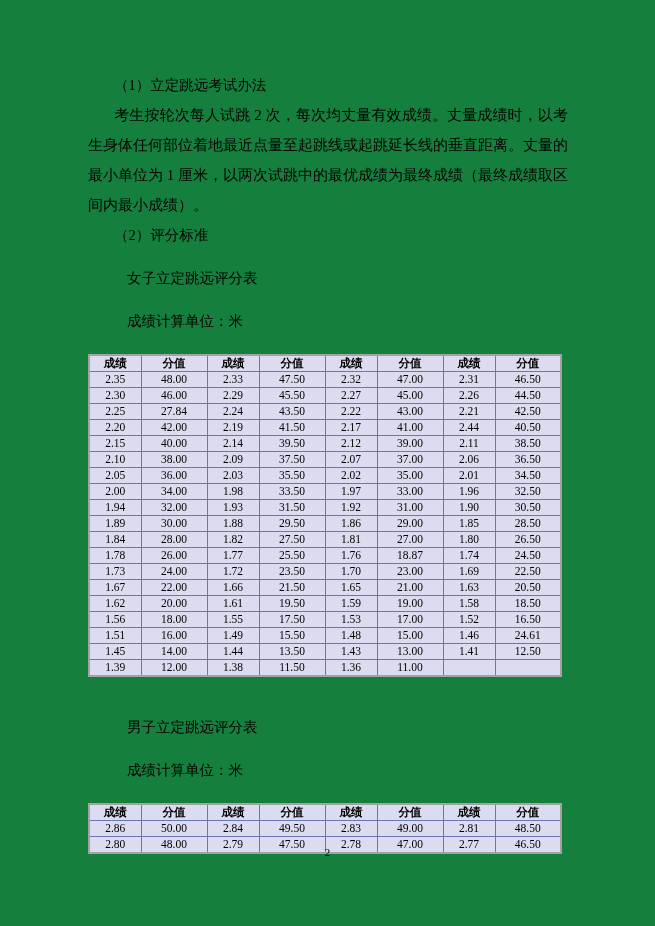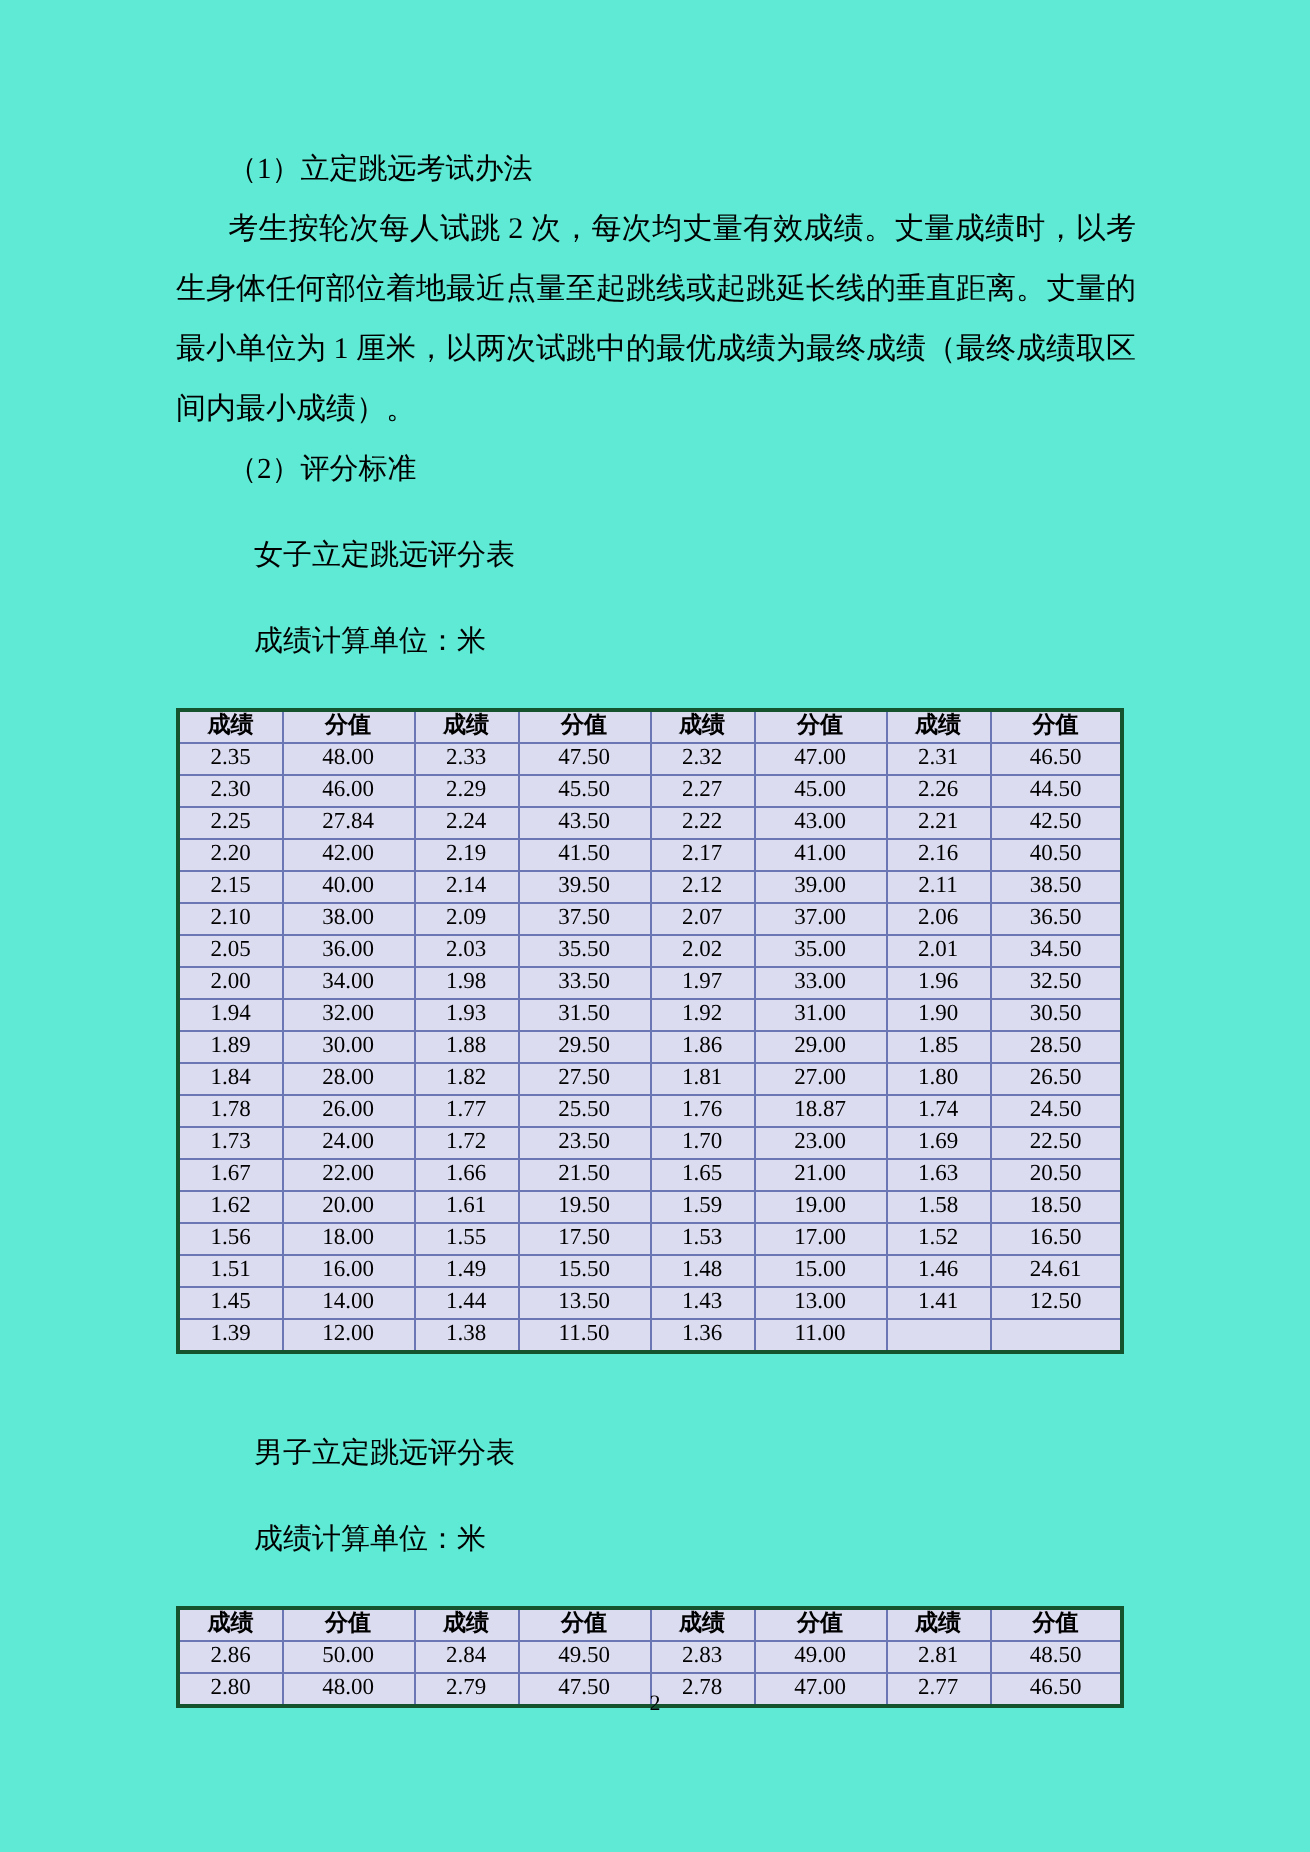--- a/index.html
+++ b/index.html
@@ -4,21 +4,21 @@
 <style>
   html, body {
     margin: 0;
     padding: 0;
     background: #ffffff;
   }
   .page {
     position: relative;
     width: 655px;
     height: 926px;
-    background: #5eead4;
+    background: #15803d;
     font-family: "Liberation Serif", "DejaVu Serif", serif;
     color: #000000;
     overflow: hidden;
   }
   .content {
     position: absolute;
     left: 88px;
     top: 70px;
     width: 480px;
   }
@@ -39,21 +39,21 @@
     line-height: 30px;
     margin: 13px;
     padding-left: 26px;
   }
   table.score {
     border-collapse: collapse;
     margin-top: 18px;
     margin-left: 0px;
     table-layout: fixed;
     width: 472px;
-    border: 2px solid #14532d;
+    border: 2px solid #a3a3a3;
   }
   table.score td, table.score th {
     border: 1px solid #6b77b5;
     background: #dcdcf0;
     font-family: "Liberation Serif", "DejaVu Serif", serif;
     font-size: 11.5px;
     line-height: 15px;
     height: 15px;
     text-align: center;
     padding: 0 2px;
@@ -152,21 +152,21 @@
           <td>2.21</td>
           <td>42.50</td>
         </tr>
         <tr>
           <td>2.20</td>
           <td>42.00</td>
           <td>2.19</td>
           <td>41.50</td>
           <td>2.17</td>
           <td>41.00</td>
-          <td>2.16</td>
+          <td>2.44</td>
           <td>40.50</td>
         </tr>
         <tr>
           <td>2.15</td>
           <td>40.00</td>
           <td>2.14</td>
           <td>39.50</td>
           <td>2.12</td>
           <td>39.00</td>
           <td>2.11</td>

